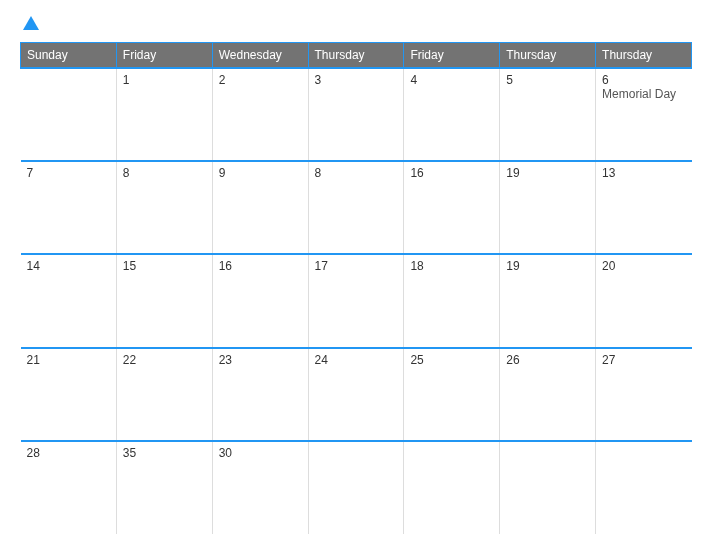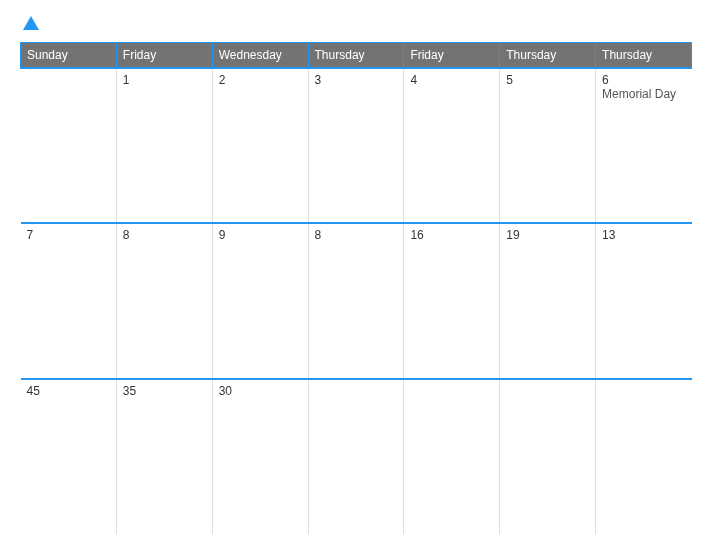--- a/index.html
+++ b/index.html
@@ -182,21 +182,67 @@
         </td>
         <td>
           <span class="day-number">19</span>
         </td>
         <td>
           <span class="day-number">13</span>
         </td>
       </tr>
       <tr>
         <td>
-          <span class="day-number">45</span>
+          <span class="day-number">14</span>
+        </td>
+        <td>
+          <span class="day-number">15</span>
+        </td>
+        <td>
+          <span class="day-number">16</span>
+        </td>
+        <td>
+          <span class="day-number">17</span>
+        </td>
+        <td>
+          <span class="day-number">18</span>
+        </td>
+        <td>
+          <span class="day-number">19</span>
+        </td>
+        <td>
+          <span class="day-number">20</span>
+        </td>
+      </tr>
+      <tr>
+        <td>
+          <span class="day-number">21</span>
+        </td>
+        <td>
+          <span class="day-number">22</span>
+        </td>
+        <td>
+          <span class="day-number">23</span>
+        </td>
+        <td>
+          <span class="day-number">24</span>
+        </td>
+        <td>
+          <span class="day-number">25</span>
+        </td>
+        <td>
+          <span class="day-number">26</span>
+        </td>
+        <td>
+          <span class="day-number">27</span>
+        </td>
+      </tr>
+      <tr>
+        <td>
+          <span class="day-number">28</span>
         </td>
         <td>
           <span class="day-number">35</span>
         </td>
         <td>
           <span class="day-number">30</span>
         </td>
         <td class="empty-cell"></td>
         <td class="empty-cell"></td>
         <td class="empty-cell"></td>

